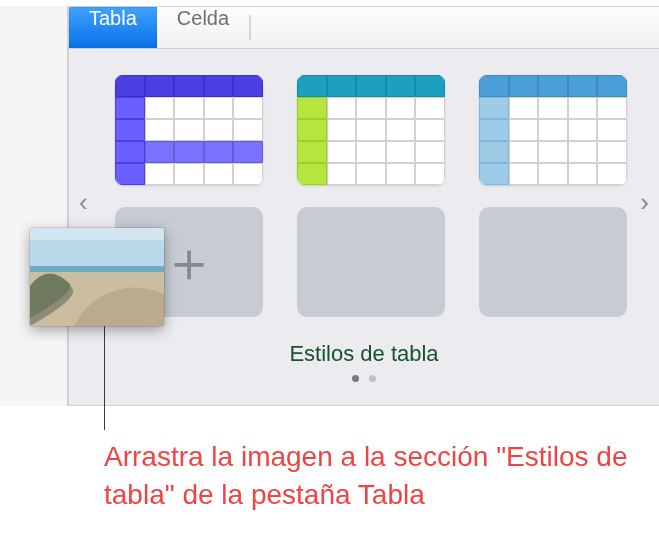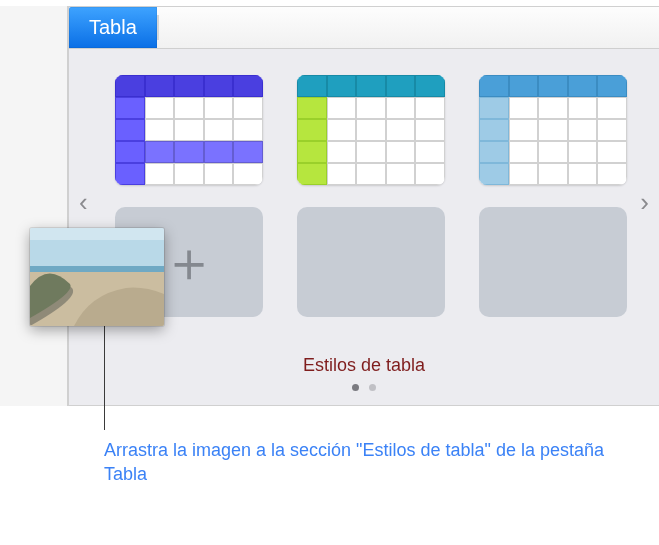--- a/index.html
+++ b/index.html
@@ -35,21 +35,21 @@
     
     .tabs {
       display: flex;
       align-items: stretch;
       height: 42px;
       background: linear-gradient(#fdfdfd, #f1f1f1);
       border-bottom: 1px solid #cfcfcf;
     }
     .tab {
       display: flex;
-      align-items: center;
+      align-items: flex-start;
       justify-content: center;
       font-size: 20px;
       color: #6e6e6e;
       padding: 0 20px;
       position: relative;
       cursor: default;
       user-select: none;
     }
     .tab-sep {
       width: 1px;
@@ -108,23 +108,23 @@
       top: 138px;
       font-size: 26px;
       color: #8a8a8e;
       user-select: none;
       cursor: pointer;
     }
     .nav-arrow.left { left: 10px; }
     .nav-arrow.right { right: 10px; }
     .section-label {
       text-align: center;
-      font-size: 18px;
-      color: #7f1d1d;
-      margin-top: 16px;
+      font-size: 22px;
+      color: #14532d;
+      margin-top: 2px;
     }
     .dots {
       display: flex;
       gap: 10px;
       justify-content: center;
       margin-top: 8px;
     }
     .dot {
       width: 7px; height: 7px; border-radius: 50%;
       background: #c0c0c5;
@@ -170,35 +170,38 @@
       top: 326px;
       width: 1px;
       height: 104px;
       background: #3a3a3a;
     }
     .callout-text {
       position: absolute;
       left: 104px;
       top: 438px;
       right: 12px;
-      font-size: 18px;
-      color: #3b82f6;
+      font-size: 28px;
+      color: #ef4444;
       line-height: 1.35;
     }
   </style>
 </head>
 <body>
 
 <div class="left-gutter"></div>
 
 <div class="panel">
 
   <div class="tabs">
     <div class="tab active">
       <span>Tabla</span>
+    </div>
+    <div class="tab">
+      <span>Celda</span>
     </div>
     <div class="tab-sep"></div>
     <div class="tab-sep"></div>
   </div>
 
   <div class="styles-body">
 
     <div class="nav-arrow left">
       <span>‹</span>
     </div>

